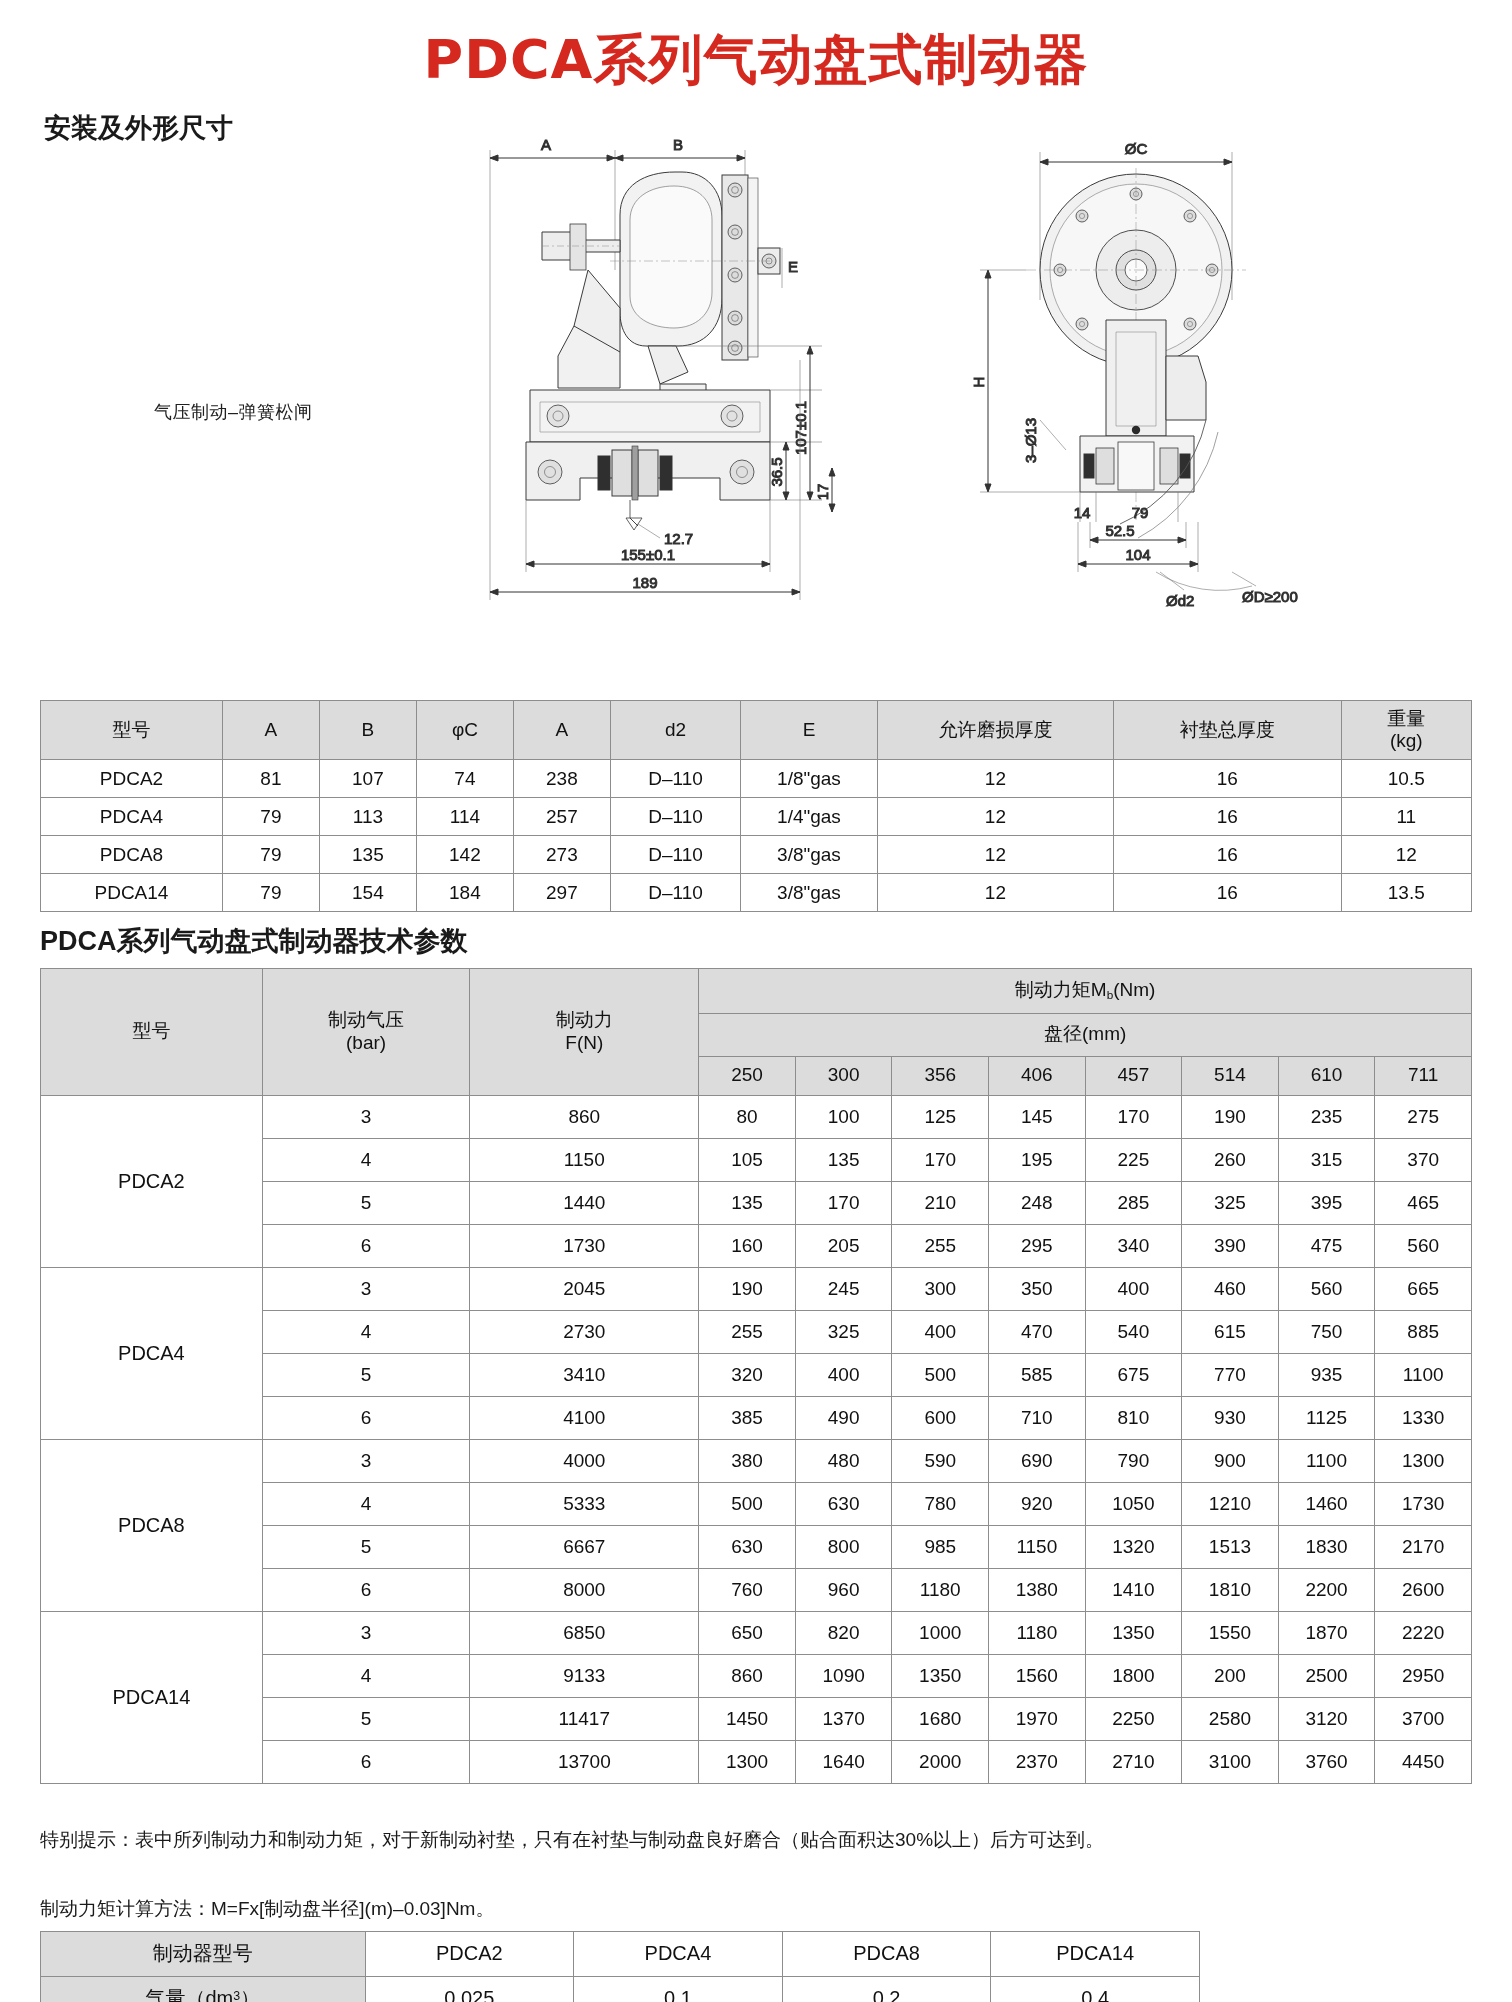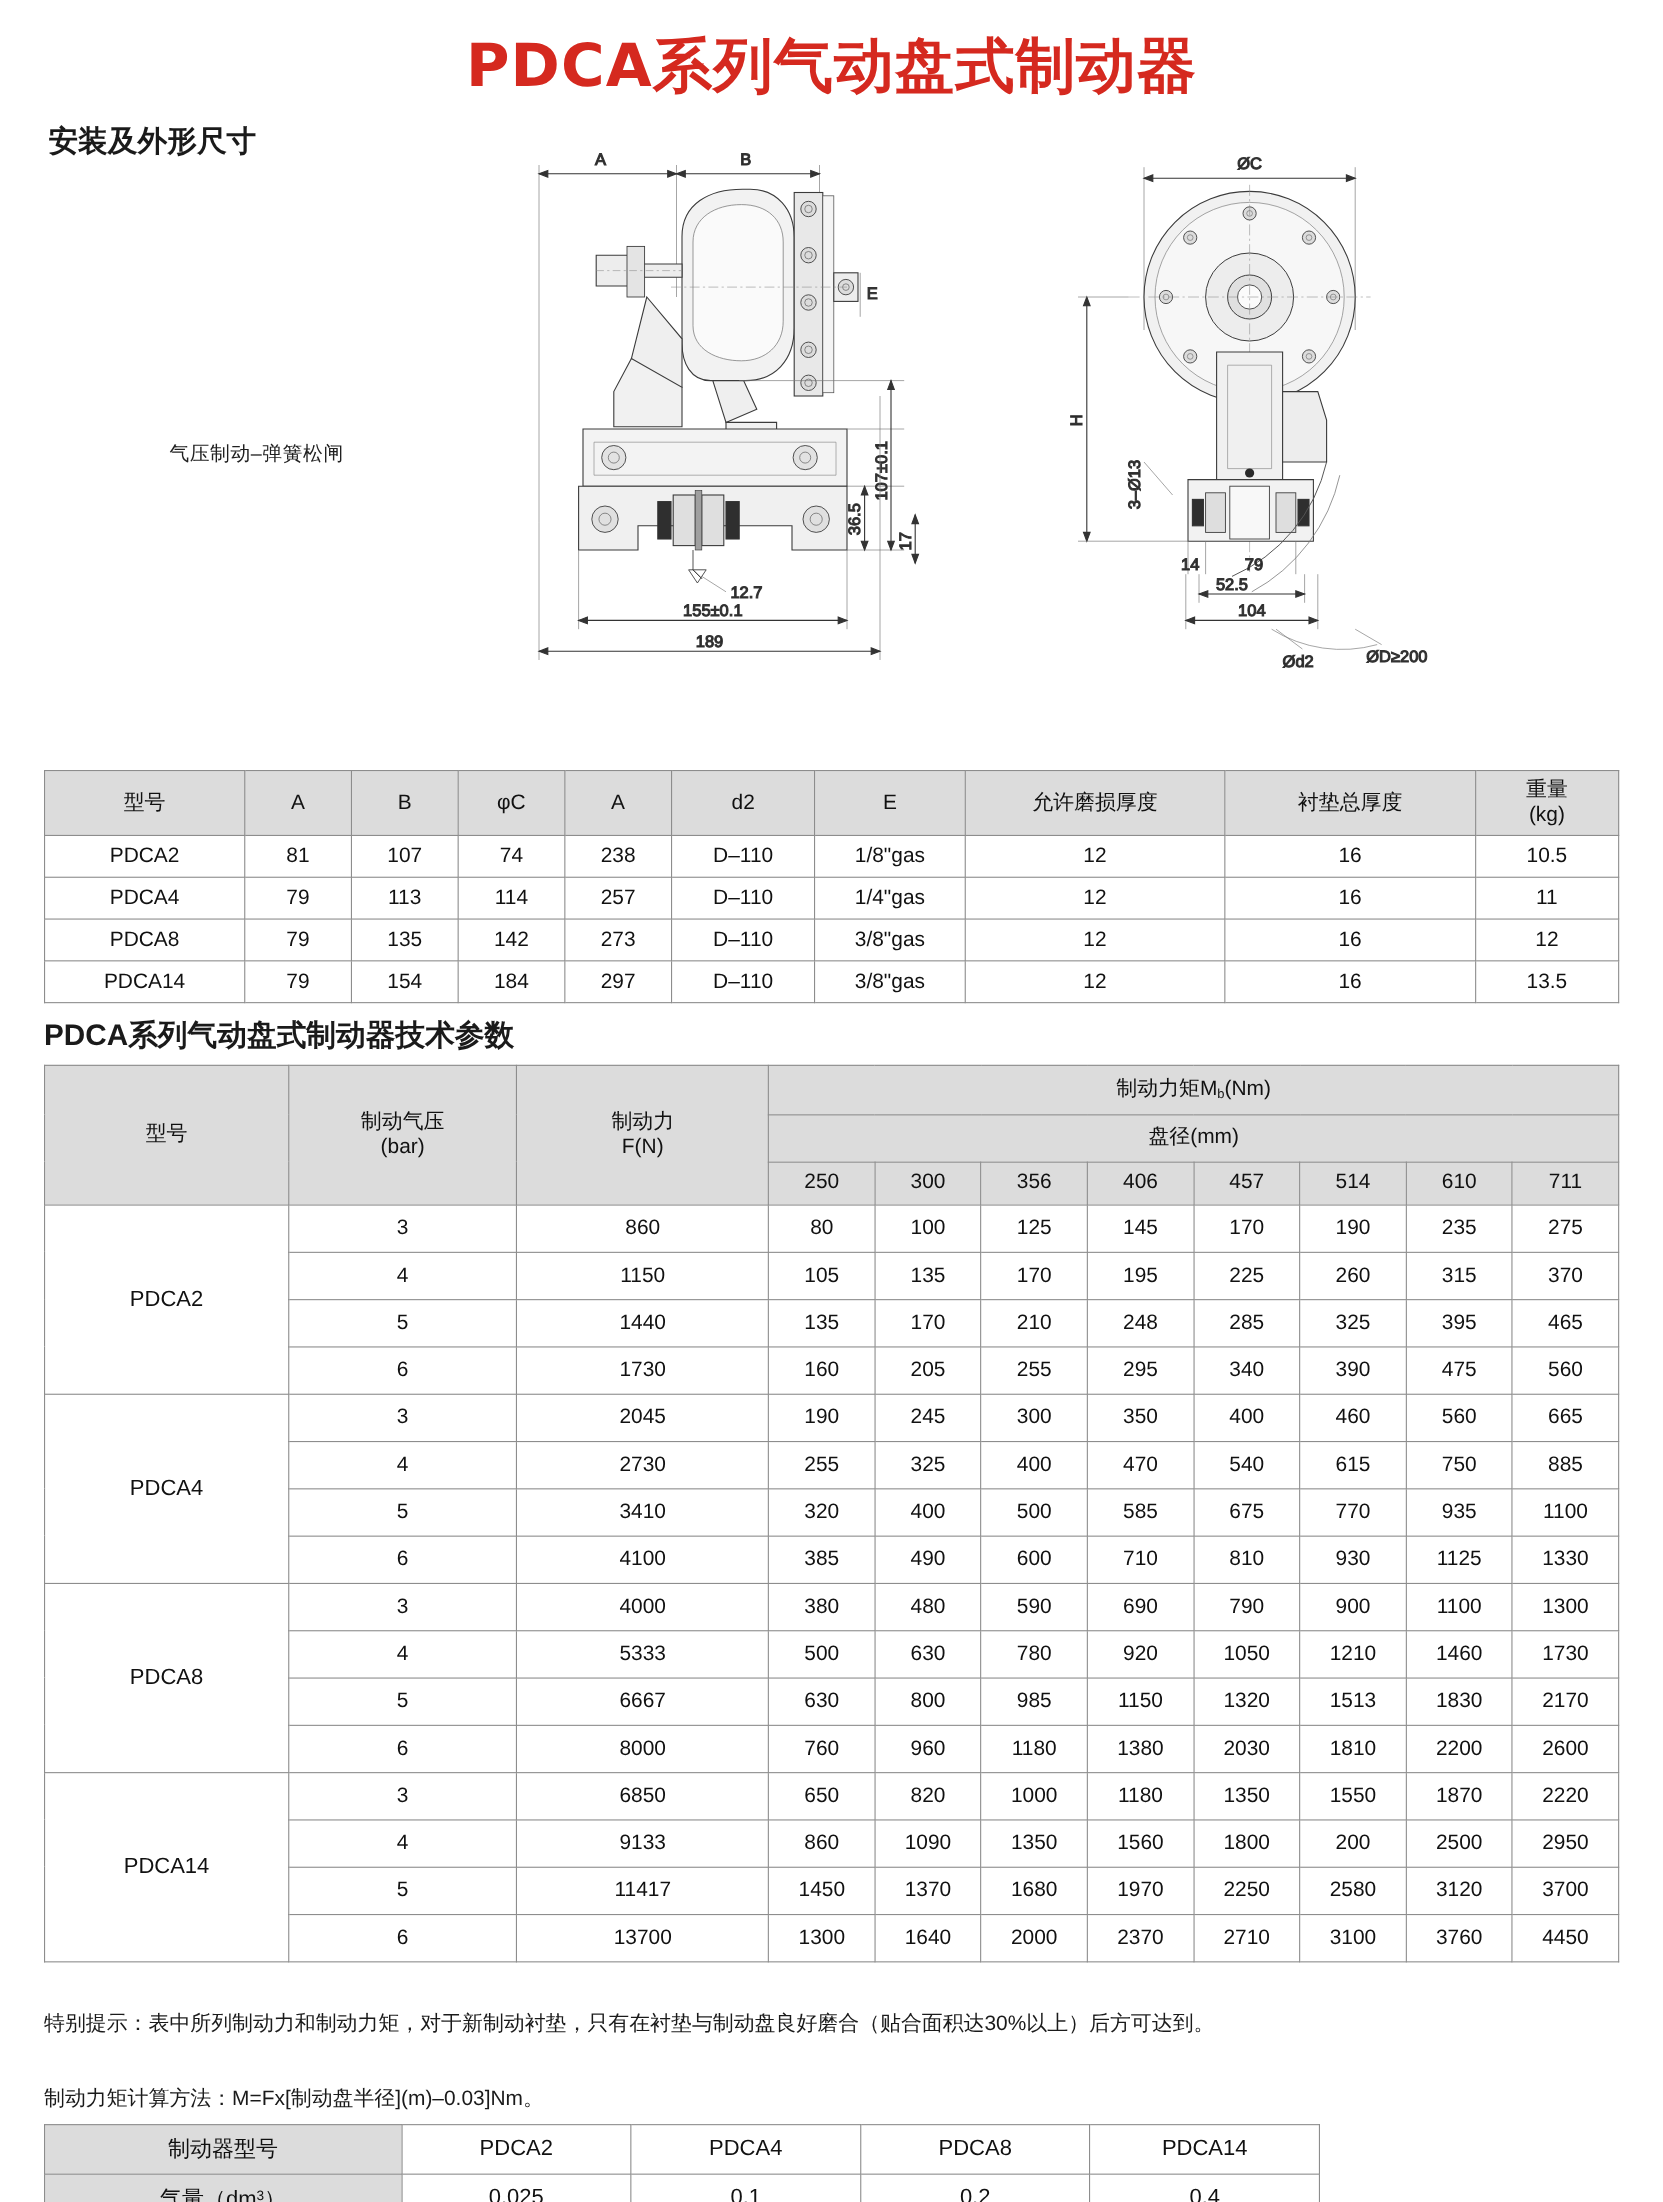--- a/index.html
+++ b/index.html
@@ -570,21 +570,21 @@
           <td>1830</td>
           <td>2170</td>
         </tr>
         <tr>
           <td>6</td>
           <td>8000</td>
           <td>760</td>
           <td>960</td>
           <td>1180</td>
           <td>1380</td>
-          <td>2030</td>
+          <td>1410</td>
           <td>1810</td>
           <td>2200</td>
           <td>2600</td>
         </tr>
         <tr class="grp-top">
           <td rowspan="4" class="modelcell">PDCA14</td>
           <td>3</td>
           <td>6850</td>
           <td>650</td>
           <td>820</td>

